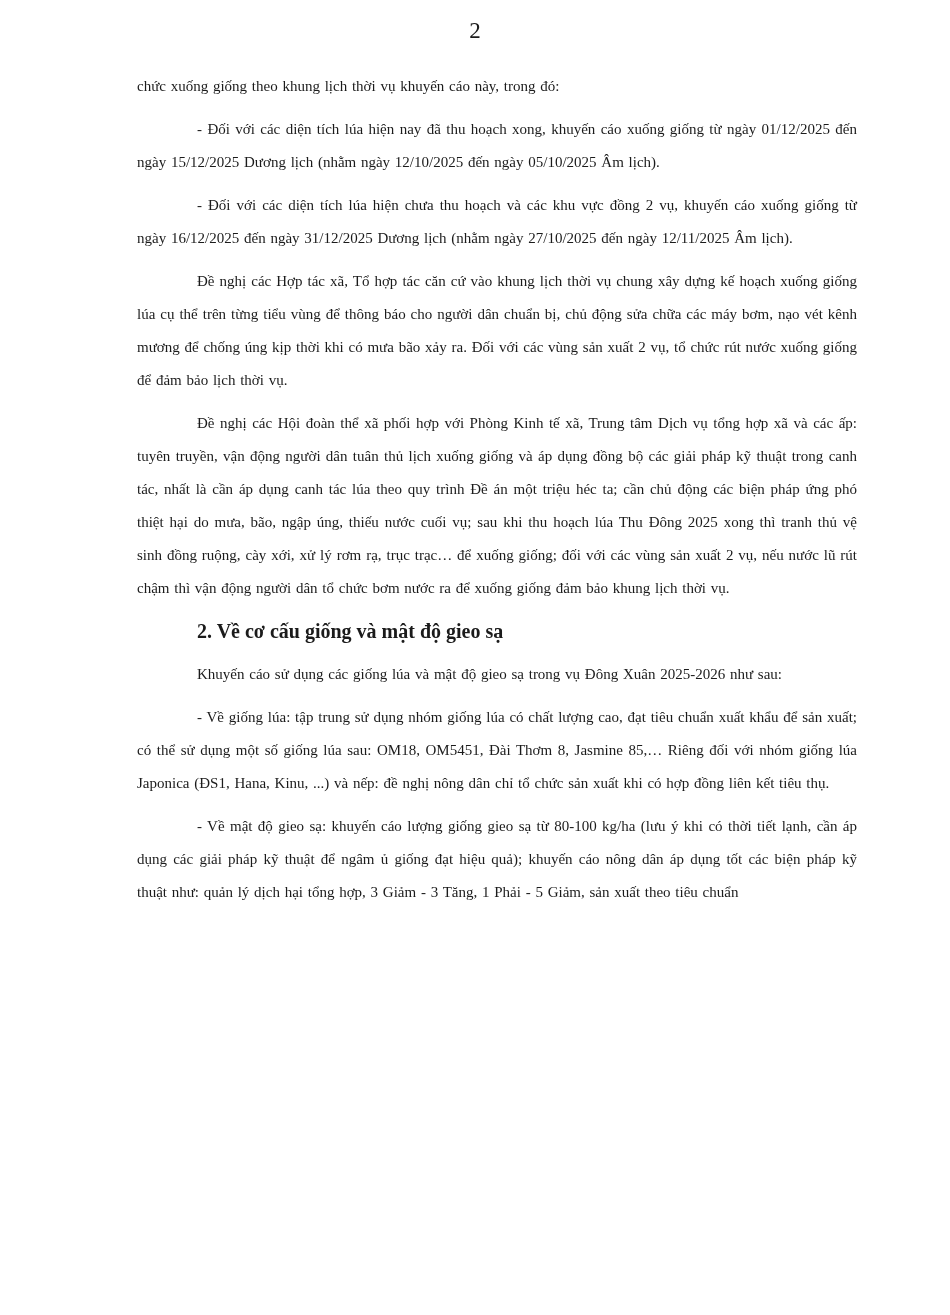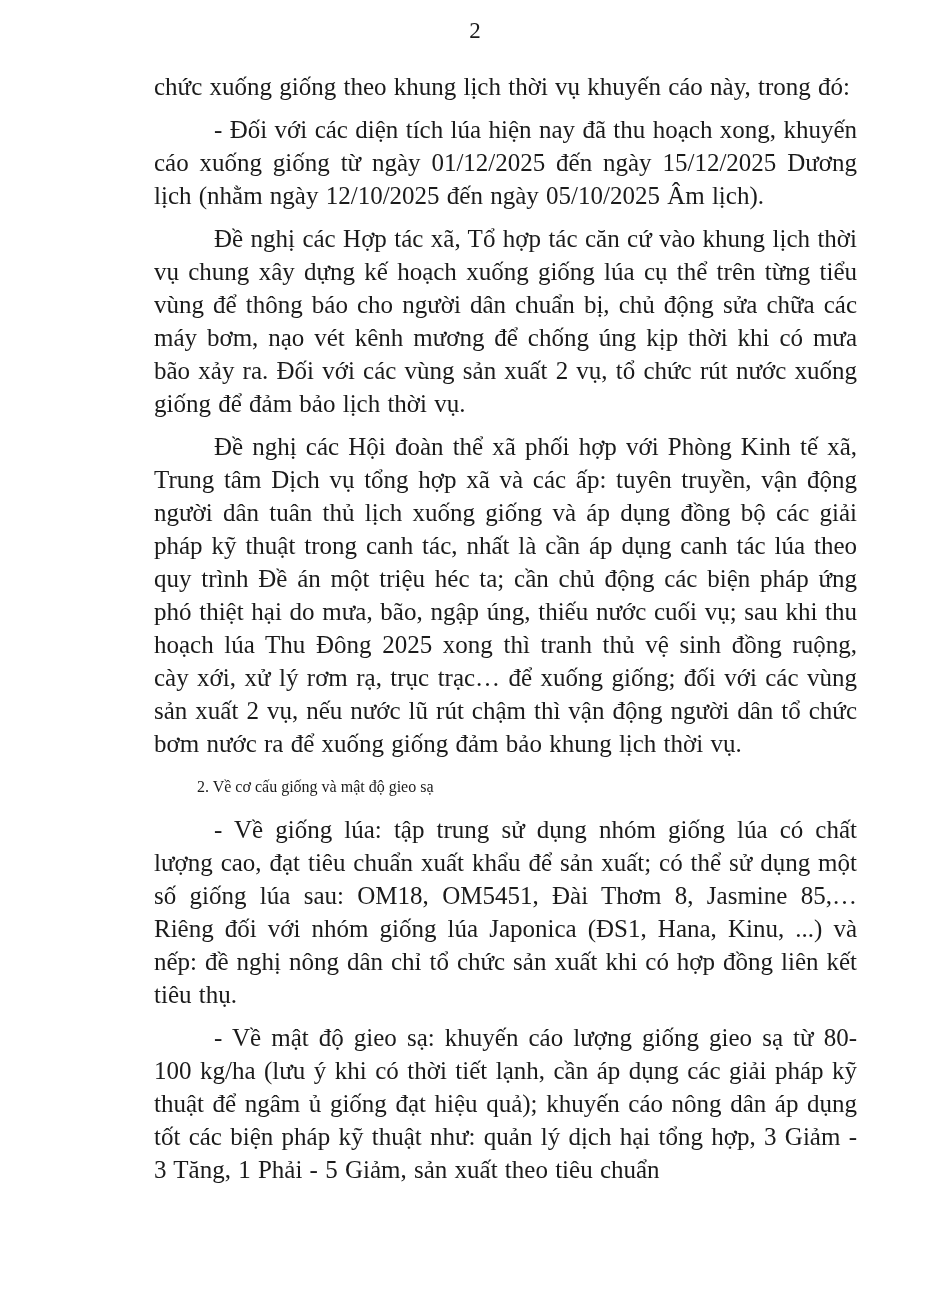--- a/index.html
+++ b/index.html
@@ -20,54 +20,56 @@
   }
   .page-number {
     text-align: center;
     font-size: 23px;
     line-height: 30px;
     margin: 0 0 24px 0;
     
     margin-left: -44px;
   }
   .para {
-    font-size: 25px;
+    font-size: 15px;
     line-height: 33px;
     text-align: justify;
     text-indent: 60px;
-    margin: 0 0 10px 17px;
+    margin: 0 0 10px 0;
     word-spacing: 1px;
   }
   .para.no-indent {
     text-indent: 0;
   }
   .section-heading {
-    font-size: 16px;
+    font-size: 20px;
     line-height: 33px;
-    font-weight: normal;
+    font-weight: bold;
     text-indent: 60px;
     margin: 2px 0 10px 0;
   }
 </style>
 </head>
 <body>
 
 <div class="page">
 
   <div class="page-number">2</div>
 
   <p class="para no-indent">chức xuống giống theo khung lịch thời vụ khuyến cáo này, trong đó:</p>
 
   <p class="para">- Đối với các diện tích lúa hiện nay đã thu hoạch xong, khuyến cáo xuống giống từ ngày 01/12/2025 đến ngày 15/12/2025 Dương lịch (nhằm ngày 12/10/2025 đến ngày 05/10/2025 Âm lịch).</p>
 
+  <p class="para">- Đối với các diện tích lúa hiện chưa thu hoạch và các khu vực đồng 2 vụ, khuyến cáo xuống giống từ ngày 16/12/2025 đến ngày 31/12/2025 Dương lịch (nhằm ngày 27/10/2025 đến ngày 12/11/2025 Âm lịch).</p>
 
   <p class="para">Đề nghị các Hợp tác xã, Tổ hợp tác căn cứ vào khung lịch thời vụ chung xây dựng kế hoạch xuống giống lúa cụ thể trên từng tiểu vùng để thông báo cho người dân chuẩn bị, chủ động sửa chữa các máy bơm, nạo vét kênh mương để chống úng kịp thời khi có mưa bão xảy ra. Đối với các vùng sản xuất 2 vụ, tổ chức rút nước xuống giống để đảm bảo lịch thời vụ.</p>
 
   <p class="para">Đề nghị các Hội đoàn thể xã phối hợp với Phòng Kinh tế xã, Trung tâm Dịch vụ tổng hợp xã và các ấp: tuyên truyền, vận động người dân tuân thủ lịch xuống giống và áp dụng đồng bộ các giải pháp kỹ thuật trong canh tác, nhất là cần áp dụng canh tác lúa theo quy trình Đề án một triệu héc ta; cần chủ động các biện pháp ứng phó thiệt hại do mưa, bão, ngập úng, thiếu nước cuối vụ; sau khi thu hoạch lúa Thu Đông 2025 xong thì tranh thủ vệ sinh đồng ruộng, cày xới, xử lý rơm rạ, trục trạc… để xuống giống; đối với các vùng sản xuất 2 vụ, nếu nước lũ rút chậm thì vận động người dân tổ chức bơm nước ra để xuống giống đảm bảo khung lịch thời vụ.</p>
 
   <h2 class="section-heading">2. Về cơ cấu giống và mật độ gieo sạ</h2>
 
+  <p class="para">Khuyến cáo sử dụng các giống lúa và mật độ gieo sạ trong vụ Đông Xuân 2025-2026 như sau:</p>
 
   <p class="para">- Về giống lúa: tập trung sử dụng nhóm giống lúa có chất lượng cao, đạt tiêu chuẩn xuất khẩu để sản xuất; có thể sử dụng một số giống lúa sau: OM18, OM5451, Đài Thơm 8, Jasmine 85,… Riêng đối với nhóm giống lúa Japonica (ĐS1, Hana, Kinu, ...) và nếp: đề nghị nông dân chỉ tổ chức sản xuất khi có hợp đồng liên kết tiêu thụ.</p>
 
   <p class="para">- Về mật độ gieo sạ: khuyến cáo lượng giống gieo sạ từ 80-100 kg/ha (lưu ý khi có thời tiết lạnh, cần áp dụng các giải pháp kỹ thuật để ngâm ủ giống đạt hiệu quả); khuyến cáo nông dân áp dụng tốt các biện pháp kỹ thuật như: quản lý dịch hại tổng hợp, 3 Giảm - 3 Tăng, 1 Phải - 5 Giảm, sản xuất theo tiêu chuẩn</p>
 
 </div>
 
 </body></html>

